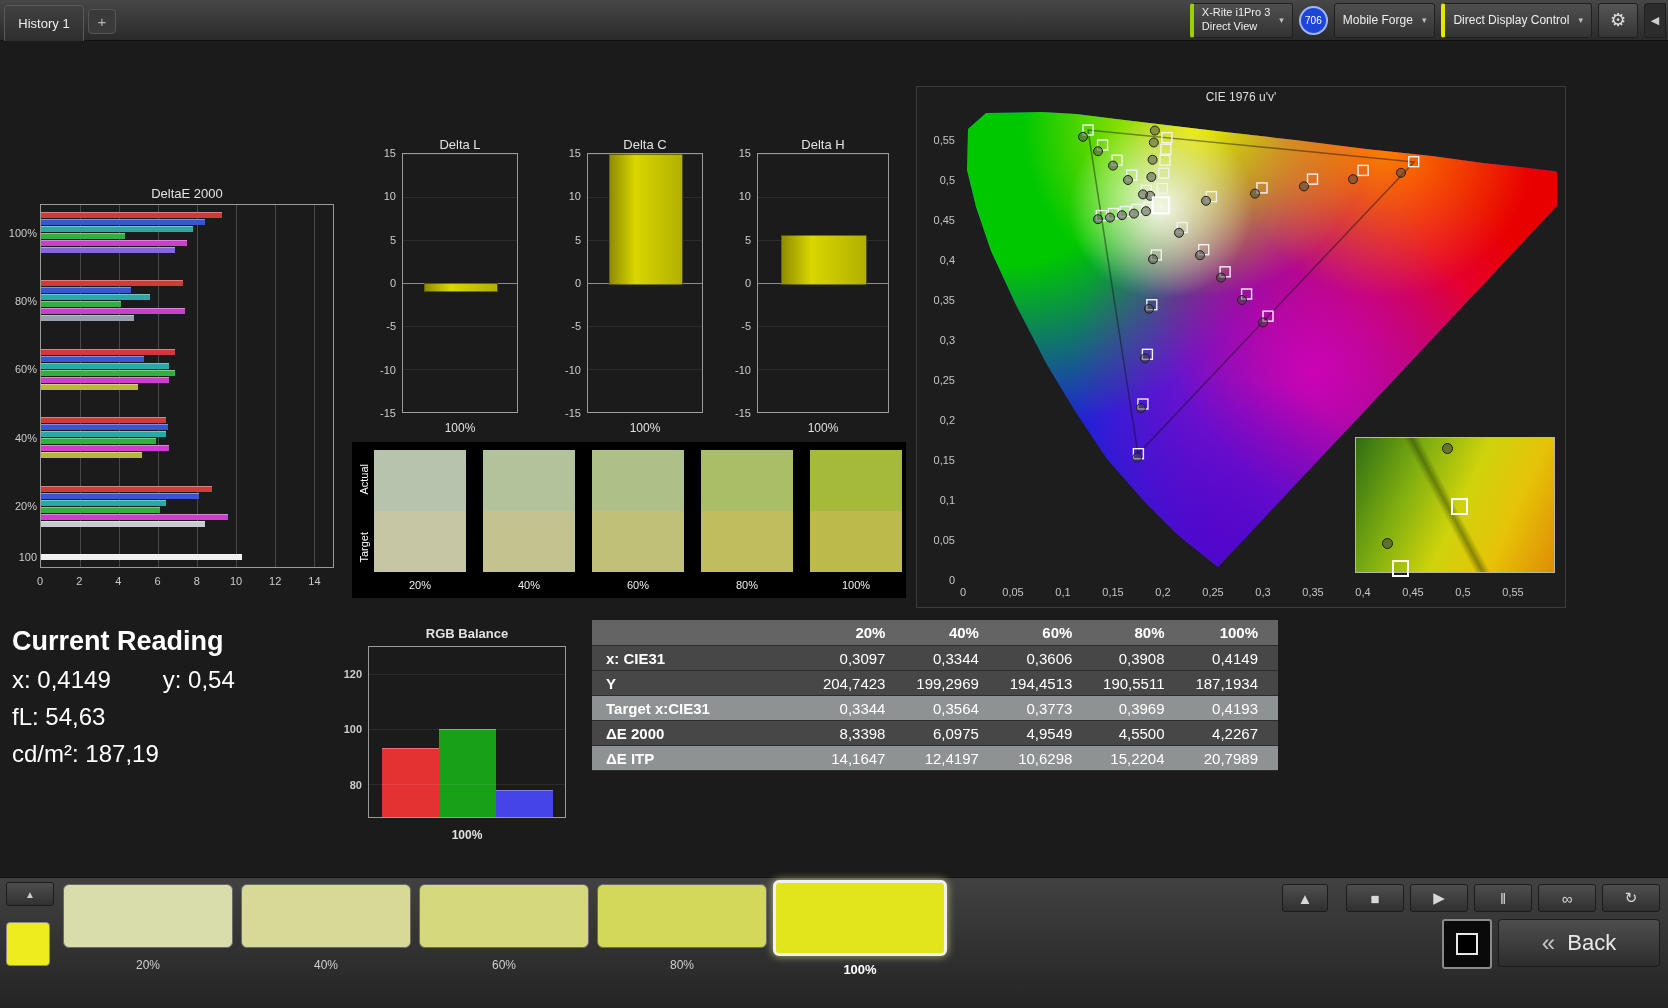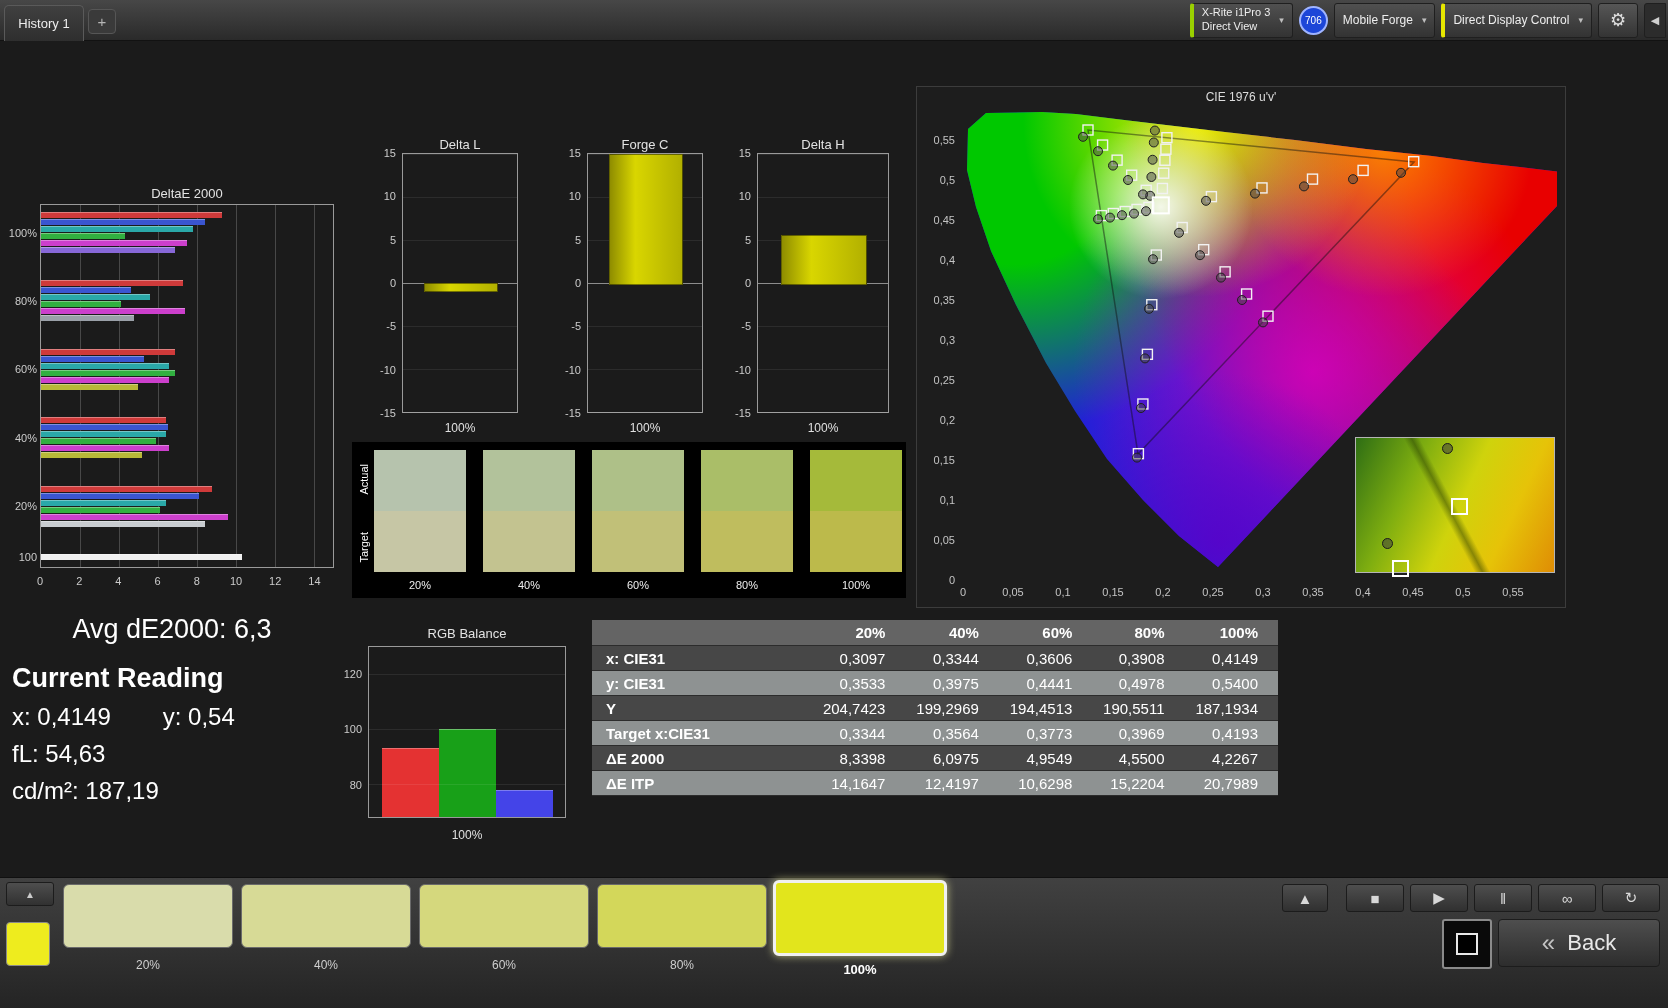--- a/index.html
+++ b/index.html
@@ -90,21 +90,21 @@
           background:rgba(60,60,60,.55);}
 
   
   #readouts{position:absolute;left:6px;top:608px;width:332px;color:#fff;}
   .ro-c{text-align:center;font-size:27px;margin:6px 0;}
   .ro-h{font-size:27px;margin:18px 0 6px 6px;font-weight:bold;}
   .ro-s{font-size:24px;margin:9px 0 0 6px;}
   .ro-xy{display:flex;gap:52px;}
 
   
-  #rgb-wrap{left:332px;top:626px;width:240px;height:218px;}
+  #rgb-wrap{left:332px;top:626px;width:240px;height:218px;font-weight:bold;}
   #rgb-wrap .vplot{left:36px;top:20px;right:6px;bottom:26px;}
   #rgb-wrap .ctitle{left:36px;right:6px;}
   #rgb-wrap .xlab{left:36px;right:6px;}
   #rgb-wrap .ycol{top:20px;bottom:26px;width:33px;}
   #rgb-bars{position:absolute;left:0;right:0;top:0;bottom:0;display:flex;align-items:flex-end;
             justify-content:center;}
   .rgbbar{width:57px;box-shadow:inset 0 1px 0 rgba(255,255,255,.3);}
 
   
   #table-wrap{position:absolute;left:592px;top:620px;width:686px;}
@@ -271,21 +271,21 @@
         <div class="hgrid" style="top: 33.3333%;"></div>
         <div class="hgrid zero" style="top: 50%;"></div>
         <div class="hgrid" style="top: 66.6667%;"></div>
         <div class="hgrid" style="top: 83.3333%;"></div>
         <div class="hgrid" style="top: 100%;"></div>
         <div class="vbar" style="top: 50%; height: 2.66667%;"></div>
       </div>
     <div class="xlab">100%</div>
   </section>
   <section class="chart vchart" id="deltaC-wrap">
-    <div class="ctitle">Forge C</div>
+    <div class="ctitle">Delta C</div>
     <div class="ycol">
         <span class="ytick" style="top: 0%;">15</span>
         <span class="ytick" style="top: 16.6667%;">10</span>
         <span class="ytick" style="top: 33.3333%;">5</span>
         <span class="ytick" style="top: 50%;">0</span>
         <span class="ytick" style="top: 66.6667%;">-5</span>
         <span class="ytick" style="top: 83.3333%;">-10</span>
         <span class="ytick" style="top: 100%;">-15</span>
       </div>
     <div class="plot vplot">
@@ -497,21 +497,20 @@
     </svg>
     <div class="inset">
       <div class="ins-sq" style="left:95px;top:60px;"></div>
       <div class="ins-sq" style="left:36px;top:122px;"></div>
       <div class="ins-ci" style="left:26px;top:100px;"></div>
       <div class="ins-ci" style="left:86px;top:5px;"></div>
     </div>
   </section>
 
   <div id="readouts">
-    <div class="ro-c">Avg dE2000: 6,3</div>
     <div class="ro-h">Current Reading</div>
     <div class="ro-s ro-xy">
       <span>x: 0,4149</span>
       <span>y: 0,54</span>
     </div>
     <div class="ro-s">fL: 54,63</div>
     <div class="ro-s">cd/m²: 187,19</div>
   </div>
 
   <section class="chart" id="rgb-wrap">
@@ -547,28 +546,20 @@
           </tr>
         </thead>
       <tbody id="tbl-body">
           <tr class="dark">
             <td>x: CIE31</td>
             <td>0,3097</td>
             <td>0,3344</td>
             <td>0,3606</td>
             <td>0,3908</td>
             <td>0,4149</td>
-          </tr>
-          <tr class="light">
-            <td>y: CIE31</td>
-            <td>0,3533</td>
-            <td>0,3975</td>
-            <td>0,4441</td>
-            <td>0,4978</td>
-            <td>0,5400</td>
           </tr>
           <tr class="dark">
             <td>Y</td>
             <td>204,7423</td>
             <td>199,2969</td>
             <td>194,4513</td>
             <td>190,5511</td>
             <td>187,1934</td>
           </tr>
           <tr class="light">

